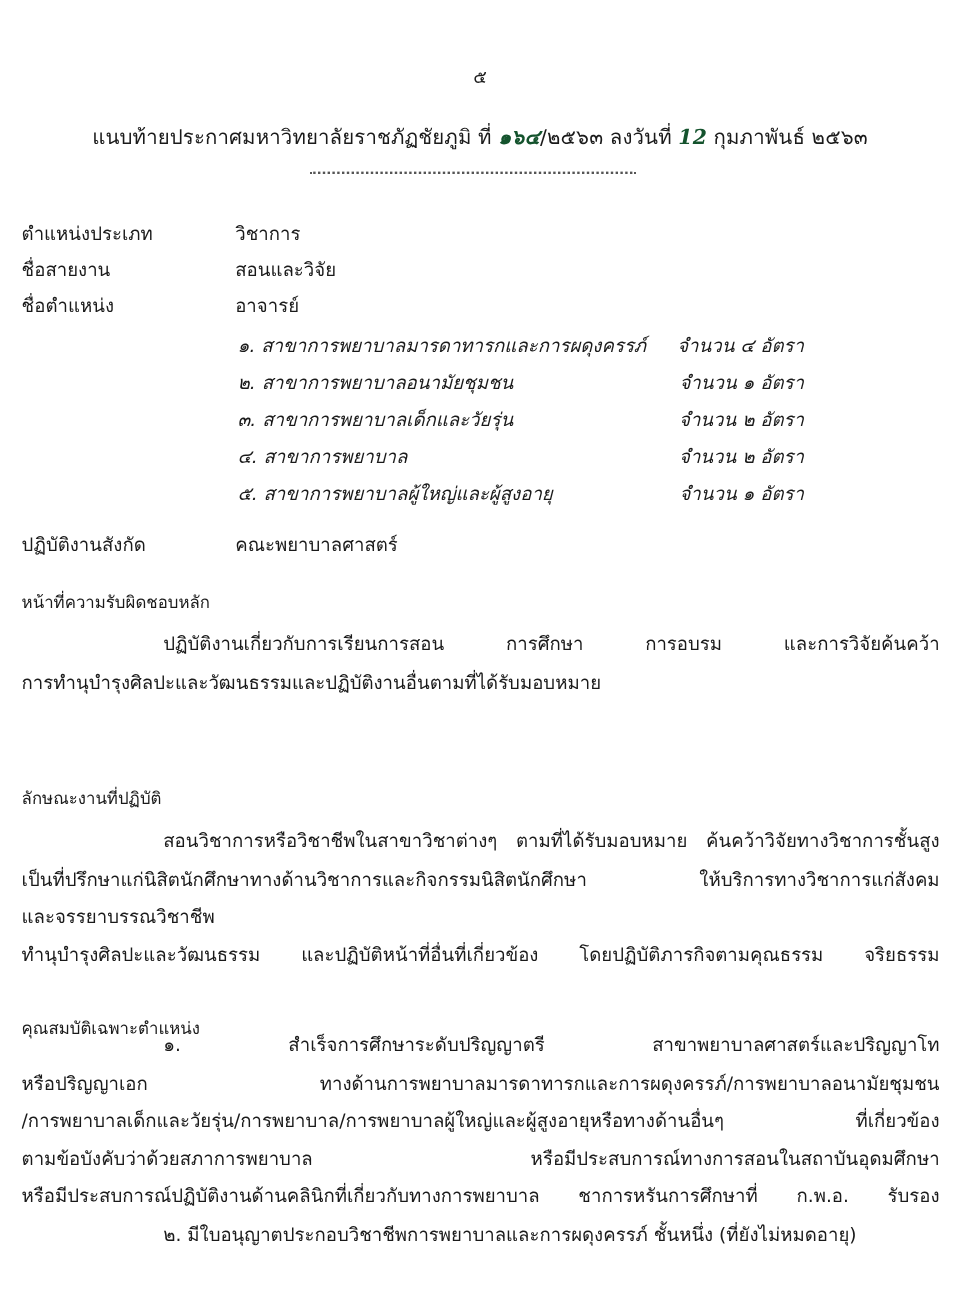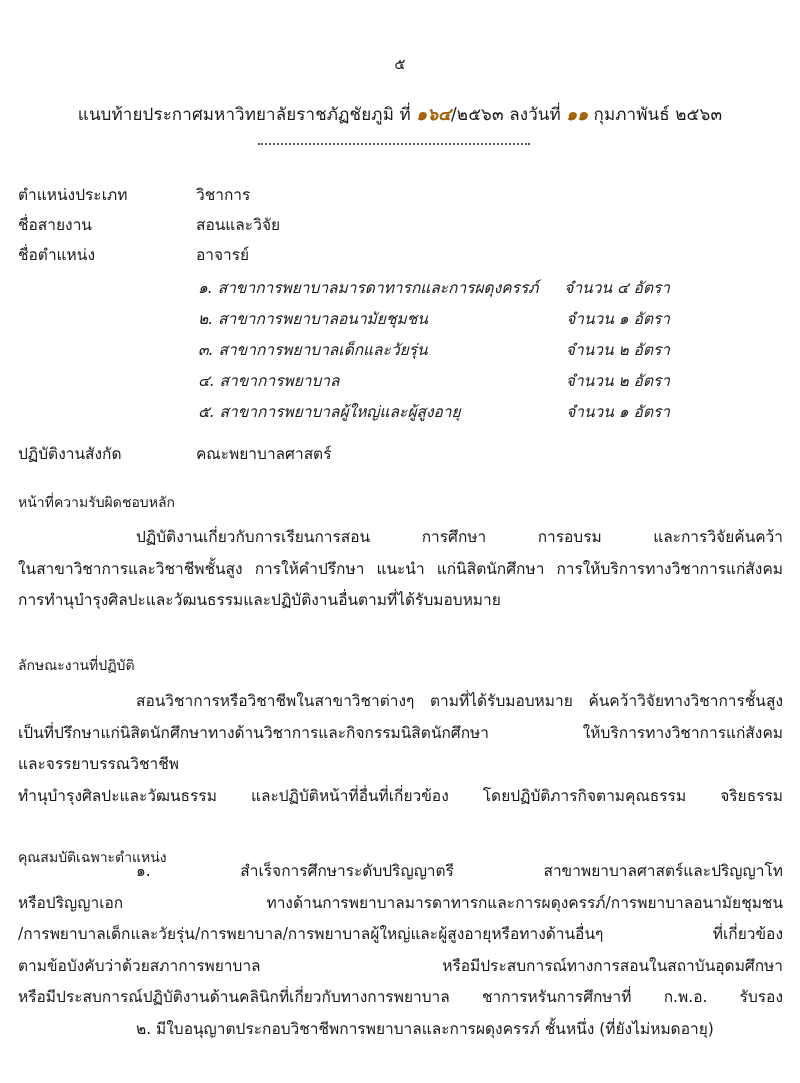--- a/index.html
+++ b/index.html
@@ -10,21 +10,21 @@
   }
   .page-number {
     position: absolute; top: 52px; left: 0; width: 800px; text-align: center;
     font-size: 15px;
   }
   .title {
     position: absolute; top: 100px; left: 0; width: 800px; text-align: center;
     font-size: 17px; white-space: nowrap; letter-spacing: 0.1px;
   }
   .title .hand {
-    color: #a16207; font-style: italic; font-weight: bold; font-family: "DejaVu Serif", serif;
+    color: #14532d; font-style: italic; font-weight: bold; font-family: "DejaVu Serif", serif;
   }
   .dots {
     position: absolute; top: 143px; left: 258px; width: 272px; height: 0;
     border-bottom: 2px dotted #555;
   }
   .kv {
     position: absolute; left: 18px; font-size: 15.5px; white-space: nowrap;
   }
   .kv .k { display: inline-block; width: 178px; }
   .kv .v { display: inline-block; }
@@ -45,21 +45,21 @@
   .para .line.last { text-align-last: left; }
 </style>
 </head>
 <body>
 
 <div>
 
   <div class="page-number">๕</div>
 
   <div class="title">
-    <span>แนบท้ายประกาศมหาวิทยาลัยราชภัฏชัยภูมิ ที่ </span><span class="hand">๑๖๔</span><span>/๒๕๖๓  ลงวันที่ </span><span class="hand">๑๑</span><span> กุมภาพันธ์ ๒๕๖๓</span>
+    <span>แนบท้ายประกาศมหาวิทยาลัยราชภัฏชัยภูมิ ที่ </span><span class="hand">๑๖๔</span><span>/๒๕๖๓  ลงวันที่ </span><span class="hand">12</span><span> กุมภาพันธ์ ๒๕๖๓</span>
   </div>
 
   <div class="dots"></div>
 
   <div class="kv" style="top:182px">
     <span class="k">ตำแหน่งประเภท</span><span class="v">วิชาการ</span>
   </div>
   <div class="kv" style="top:212px">
     <span class="k">ชื่อสายงาน</span><span class="v">สอนและวิจัย</span>
   </div>
@@ -88,21 +88,20 @@
     <span class="count">จำนวน ๑ อัตรา</span>
   </div>
 
   <div class="kv" style="top:441px">
     <span class="k">ปฏิบัติงานสังกัด</span><span class="v">คณะพยาบาลศาสตร์</span>
   </div>
 
   <div class="heading" style="top:491px">หน้าที่ความรับผิดชอบหลัก</div>
   <div class="para" style="top:522px">
     <span class="line indent">ปฏิบัติงานเกี่ยวกับการเรียนการสอน การศึกษา การอบรม และการวิจัยค้นคว้า</span>
-    <span class="line">ในสาขาวิชาการและวิชาชีพชั้นสูง การให้คำปรึกษา แนะนำ แก่นิสิตนักศึกษา การให้บริการทางวิชาการแก่สังคม</span>
     <span class="line last">การทำนุบำรุงศิลปะและวัฒนธรรมและปฏิบัติงานอื่นตามที่ได้รับมอบหมาย</span>
   </div>
 
   <div class="heading" style="top:654px">ลักษณะงานที่ปฏิบัติ</div>
   <div class="para" style="top:686px">
     <span class="line indent">สอนวิชาการหรือวิชาชีพในสาขาวิชาต่างๆ ตามที่ได้รับมอบหมาย ค้นคว้าวิจัยทางวิชาการชั้นสูง</span>
     <span class="line">เป็นที่ปรึกษาแก่นิสิตนักศึกษาทางด้านวิชาการและกิจกรรมนิสิตนักศึกษา ให้บริการทางวิชาการแก่สังคม</span>
     <span class="line last">และจรรยาบรรณวิชาชีพ</span>
     <span class="line">ทำนุบำรุงศิลปะและวัฒนธรรม และปฏิบัติหน้าที่อื่นที่เกี่ยวข้อง โดยปฏิบัติภารกิจตามคุณธรรม จริยธรรม</span>
   </div>

